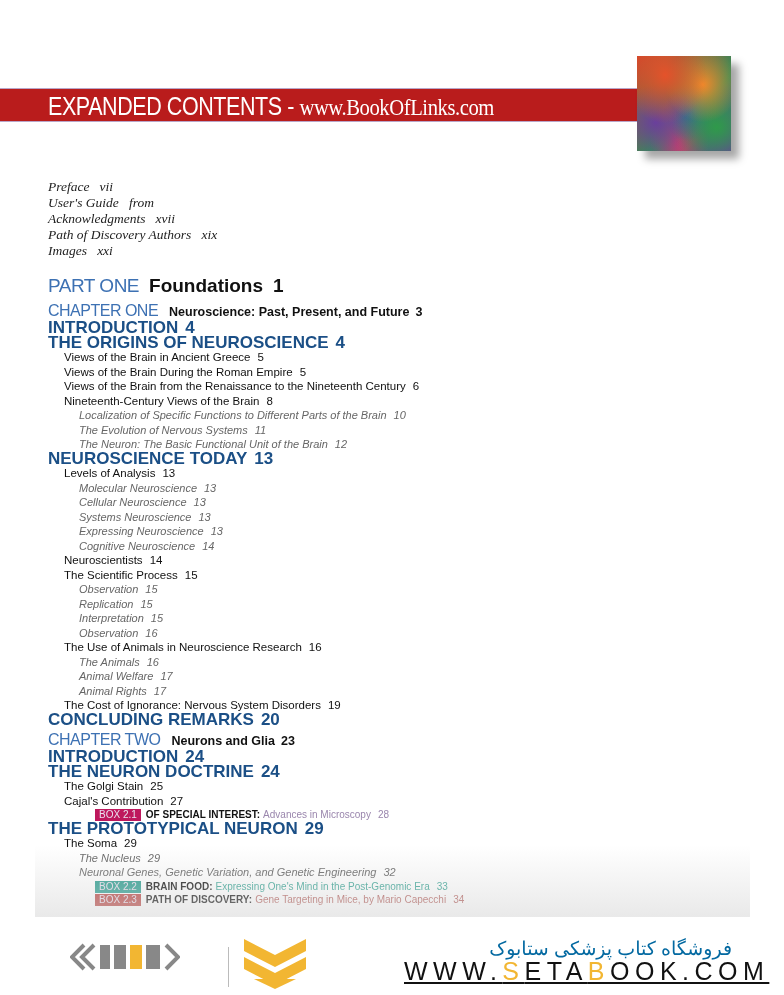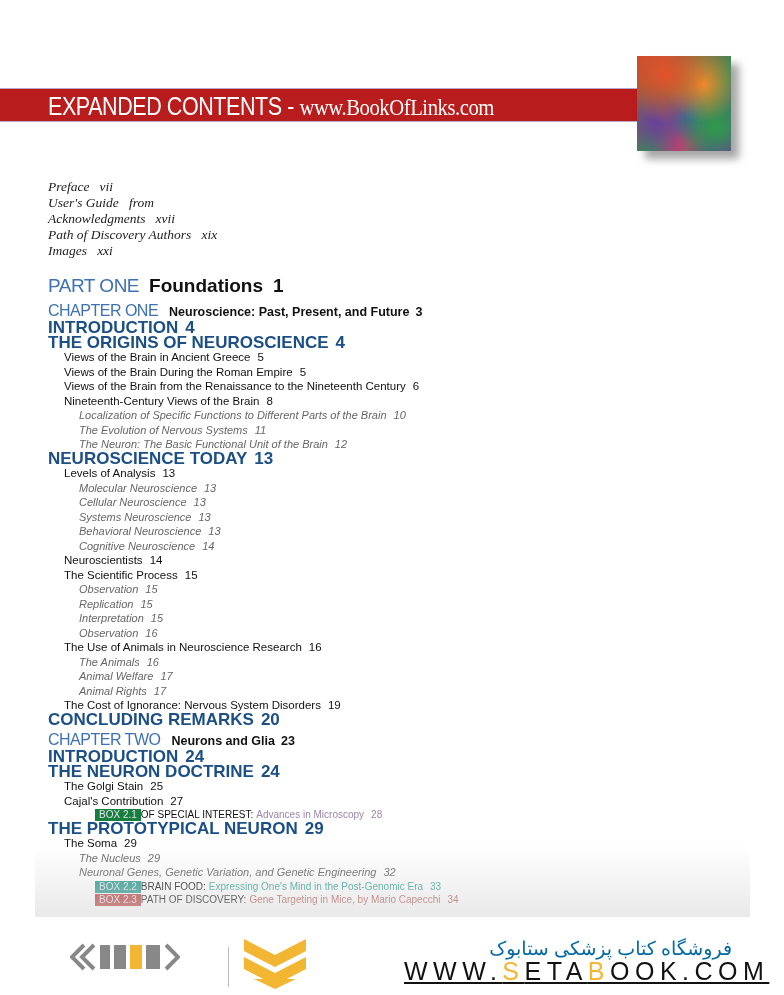--- a/index.html
+++ b/index.html
@@ -27,21 +27,21 @@
   .chapter { font-size:15px; line-height:18px; height:19px; margin-top:2px; }
   .chapter .label { color:#3d71b3; font-size:16px; letter-spacing:-0.5px; }
   .chapter .title { color:#111; font-weight:bold; font-size:12.5px; margin-left:11px; }
   .chapter .pg { color:#111; font-weight:bold; font-size:12.5px; margin-left:6px; }
   .sec { font-size:17px; line-height:14.5px; color:#1b4f86; font-weight:bold; }
   .sub { font-size:11.5px; line-height:14.5px; color:#111; padding-left:16px; }
   .subsub { font-size:11px; line-height:14.5px; color:#666; font-style:italic; padding-left:31px; }
   .pg-sp { margin-left:7px; }
   .box { font-size:10px; line-height:13.5px; padding-left:47px; }
   .box .tag { display:inline-block; padding:0 4px; color:#e8e0ee; line-height:12px; }
-  .box .kind { font-weight:normal; color:#111; }
+  .box .kind { font-weight:bold; color:#111; margin-left:5px; }
   .box .btitle { margin-left:3px; }
   .fade { position:absolute; left:35px; top:845px; width:715px; height:72px; background:linear-gradient(to bottom, rgba(255,255,255,0) 0%, rgba(215,215,215,0.55) 100%); pointer-events:none; }
   .footer { position:absolute; left:0; top:917px; width:784px; height:78px; background:#fff; }
   .logo-mark { position:absolute; left:70px; top:20px; width:110px; height:50px; }
   .logo-sub { position:absolute; left:80px; top:58px; font-size:11px; color:#999;margin-top:32px; }
   .logo-div { position:absolute; left:228px; top:30px; width:1px; height:40px; background:#bbb; }
   .chevrons { position:absolute; left:244px; top:22px; width:62px; height:52px; }
   .shop-fa { position:absolute; right:52px; top:20px; font-size:19px; color:#0369a1; direction:rtl; }
   .shop-url { position:absolute; left:404px; top:40px; font-size:25px; letter-spacing:5.5px; color:#111; font-family:"Liberation Sans", sans-serif;text-decoration:underline; }
   .shop-url .y { color:#f2b632; }
@@ -75,40 +75,40 @@
       <div class="row sub"><span>Views of the Brain from the Renaissance to the Nineteenth Century</span><span class="pg-sp">6</span></div>
       <div class="row sub"><span>Nineteenth-Century Views of the Brain</span><span class="pg-sp">8</span></div>
       <div class="row subsub"><span>Localization of Specific Functions to Different Parts of the Brain</span><span class="pg-sp">10</span></div>
       <div class="row subsub"><span>The Evolution of Nervous Systems</span><span class="pg-sp">11</span></div>
       <div class="row subsub"><span>The Neuron: The Basic Functional Unit of the Brain</span><span class="pg-sp">12</span></div>
       <div class="row sec"><span>NEUROSCIENCE TODAY</span><span class="pg-sp">13</span></div>
       <div class="row sub"><span>Levels of Analysis</span><span class="pg-sp">13</span></div>
       <div class="row subsub"><span>Molecular Neuroscience</span><span class="pg-sp">13</span></div>
       <div class="row subsub"><span>Cellular Neuroscience</span><span class="pg-sp">13</span></div>
       <div class="row subsub"><span>Systems Neuroscience</span><span class="pg-sp">13</span></div>
-      <div class="row subsub"><span>Behavioral Neuroscience</span><span class="pg-sp">13</span></div>
+      <div class="row subsub"><span>Expressing Neuroscience</span><span class="pg-sp">13</span></div>
       <div class="row subsub"><span>Cognitive Neuroscience</span><span class="pg-sp">14</span></div>
       <div class="row sub"><span>Neuroscientists</span><span class="pg-sp">14</span></div>
       <div class="row sub"><span>The Scientific Process</span><span class="pg-sp">15</span></div>
       <div class="row subsub"><span>Observation</span><span class="pg-sp">15</span></div>
       <div class="row subsub"><span>Replication</span><span class="pg-sp">15</span></div>
       <div class="row subsub"><span>Interpretation</span><span class="pg-sp">15</span></div>
       <div class="row subsub"><span>Observation</span><span class="pg-sp">16</span></div>
       <div class="row sub"><span>The Use of Animals in Neuroscience Research</span><span class="pg-sp">16</span></div>
       <div class="row subsub"><span>The Animals</span><span class="pg-sp">16</span></div>
       <div class="row subsub"><span>Animal Welfare</span><span class="pg-sp">17</span></div>
       <div class="row subsub"><span>Animal Rights</span><span class="pg-sp">17</span></div>
       <div class="row sub"><span>The Cost of Ignorance: Nervous System Disorders</span><span class="pg-sp">19</span></div>
       <div class="row sec"><span>CONCLUDING REMARKS</span><span class="pg-sp">20</span></div>
       <div class="row chapter" style="margin-top: 4px;"><span class="label">CHAPTER TWO</span><span class="title">Neurons and Glia</span><span class="pg">23</span></div>
       <div class="row sec"><span>INTRODUCTION</span><span class="pg-sp">24</span></div>
       <div class="row sec"><span>THE NEURON DOCTRINE</span><span class="pg-sp">24</span></div>
       <div class="row sub"><span>The Golgi Stain</span><span class="pg-sp">25</span></div>
       <div class="row sub"><span>Cajal's Contribution</span><span class="pg-sp">27</span></div>
-      <div class="row box"><span class="tag" style="background:#15803d">BOX 2.1</span><span class="kind">OF SPECIAL INTEREST:</span><span class="btitle" style="color:#9a86ad">Advances in Microscopy</span><span class="pg-sp" style="color:#9a86ad">28</span></div>
+      <div class="row box"><span class="tag" style="background:#be185d">BOX 2.1</span><span class="kind">OF SPECIAL INTEREST:</span><span class="btitle" style="color:#9a86ad">Advances in Microscopy</span><span class="pg-sp" style="color:#9a86ad">28</span></div>
       <div class="row sec"><span>THE PROTOTYPICAL NEURON</span><span class="pg-sp">29</span></div>
       <div class="row sub"><span>The Soma</span><span class="pg-sp">29</span></div>
       <div class="row subsub"><span>The Nucleus</span><span class="pg-sp">29</span></div>
       <div class="row subsub"><span>Neuronal Genes, Genetic Variation, and Genetic Engineering</span><span class="pg-sp">32</span></div>
       <div class="row box"><span class="tag" style="background:#2a9d8f">BOX 2.2</span><span class="kind">BRAIN FOOD:</span><span class="btitle" style="color:#3aa596">Expressing One's Mind in the Post-Genomic Era</span><span class="pg-sp" style="color:#3aa596">33</span></div>
       <div class="row box"><span class="tag" style="background:#b8423f">BOX 2.3</span><span class="kind">PATH OF DISCOVERY:</span><span class="btitle" style="color:#b4605c">Gene Targeting in Mice, by Mario Capecchi</span><span class="pg-sp" style="color:#b4605c">34</span></div>
     </div>
 </div>
 
 <div class="fade"></div>

